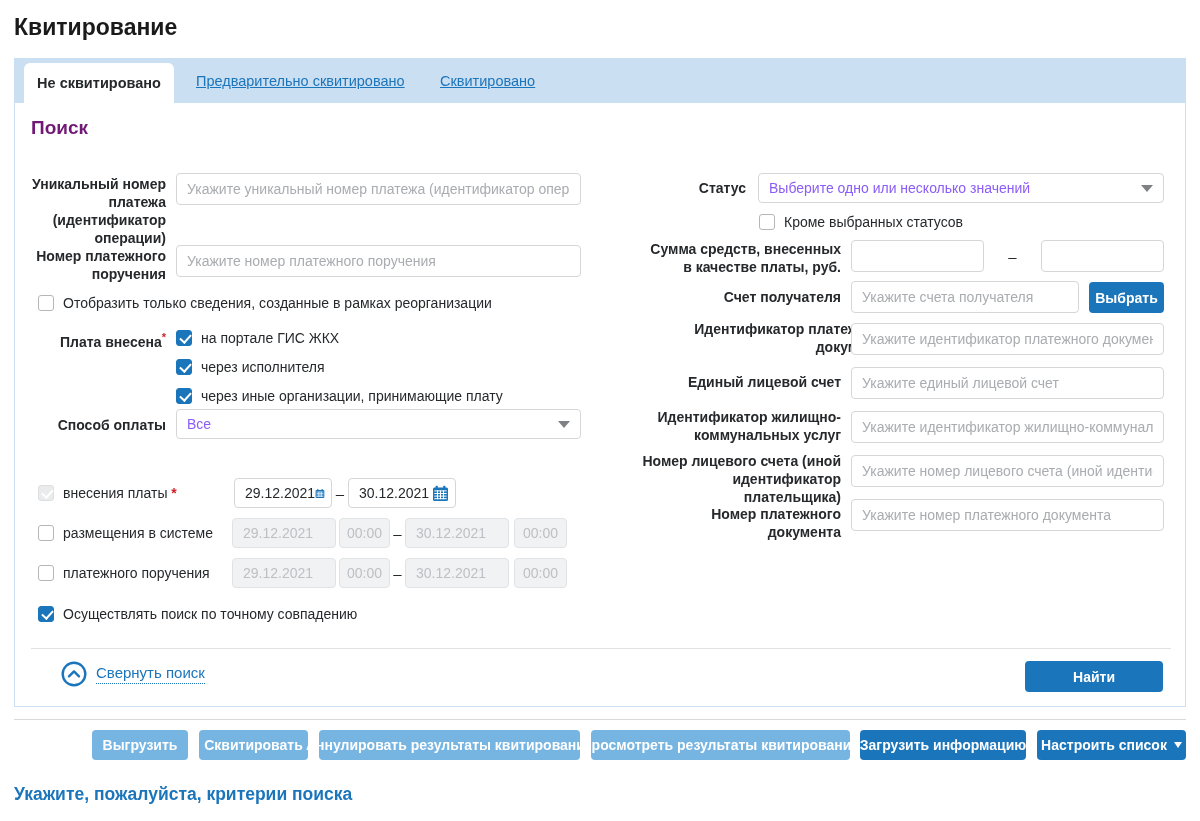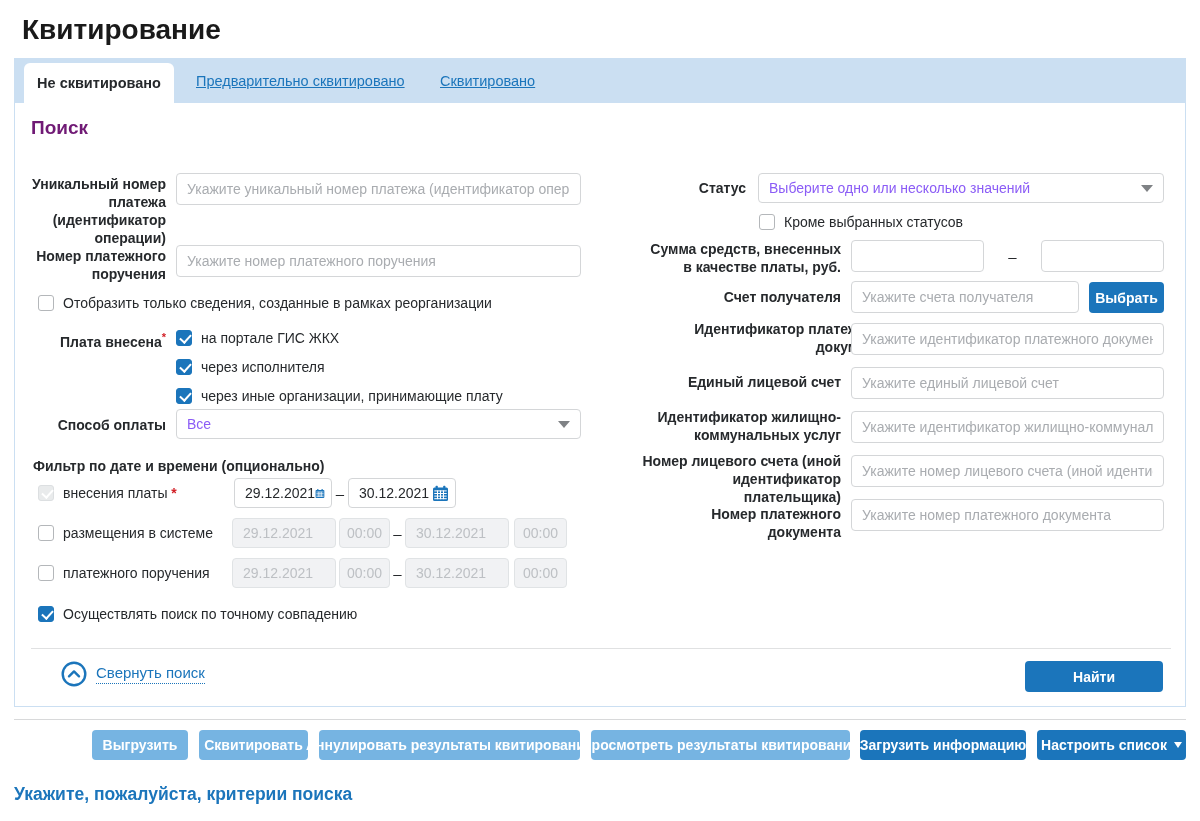--- a/index.html
+++ b/index.html
@@ -7,21 +7,21 @@
   body {
     position: relative;
     font-family: "Liberation Sans", sans-serif;
     background: #ffffff;
     color: #26292c;
     overflow: hidden;
   }
   .abs { position: absolute; }
 
   
-  .page-title { left:14px; top:14px; font-size:28px; font-weight:bold; color:#1a1a1a;margin-left:8px; }
+  .page-title { left:14px; top:14px; font-size:23px; font-weight:bold; color:#1a1a1a; }
 
   
   .tabbar { left:14px; top:58px; width:1172px; height:45px; background:#cbdff2; }
   .tab-active {
     position:absolute; left:10px; bottom:0; width:150px; height:40px;
     background:#fff; border-radius:6px 6px 0 0;
     display:flex; align-items:center; justify-content:center;
     font-size:14.5px; font-weight:bold; color:#26292c;
   }
   .tab-link {
@@ -144,21 +144,20 @@
     <span class="cb ck"></span>
     <span>через иные организации, принимающие плату</span>
   </div>
 
   <div class="abs lbl llbl" style="top:314px;">Способ оплаты</div>
   <div class="abs sel" style="left:161px; top:306px; width:405px; height:30px;">
     <span class="ph">Все</span>
     <span class="tri"></span>
   </div>
 
-  <div class="abs section-sub" style="left:18px; top:355px;">Фильтр по дате и времени (опционально)</div>
 
   <div class="abs cbrow" style="left:23px; top:382px;">
     <span class="cb ck dis"></span>
     <span><span>внесения платы</span> <span class="req">*</span></span>
   </div>
   <div class="abs flexrow" style="left:219px; top:375px;">
     <div class="dtin" style="width:98px;">
       <span>29.12.2021</span>
       <svg width="17" height="17" viewBox="0 0 17 17">
         <rect x="1" y="2.5" width="15" height="13.5" rx="1.5" fill="#1b75bb"></rect>

